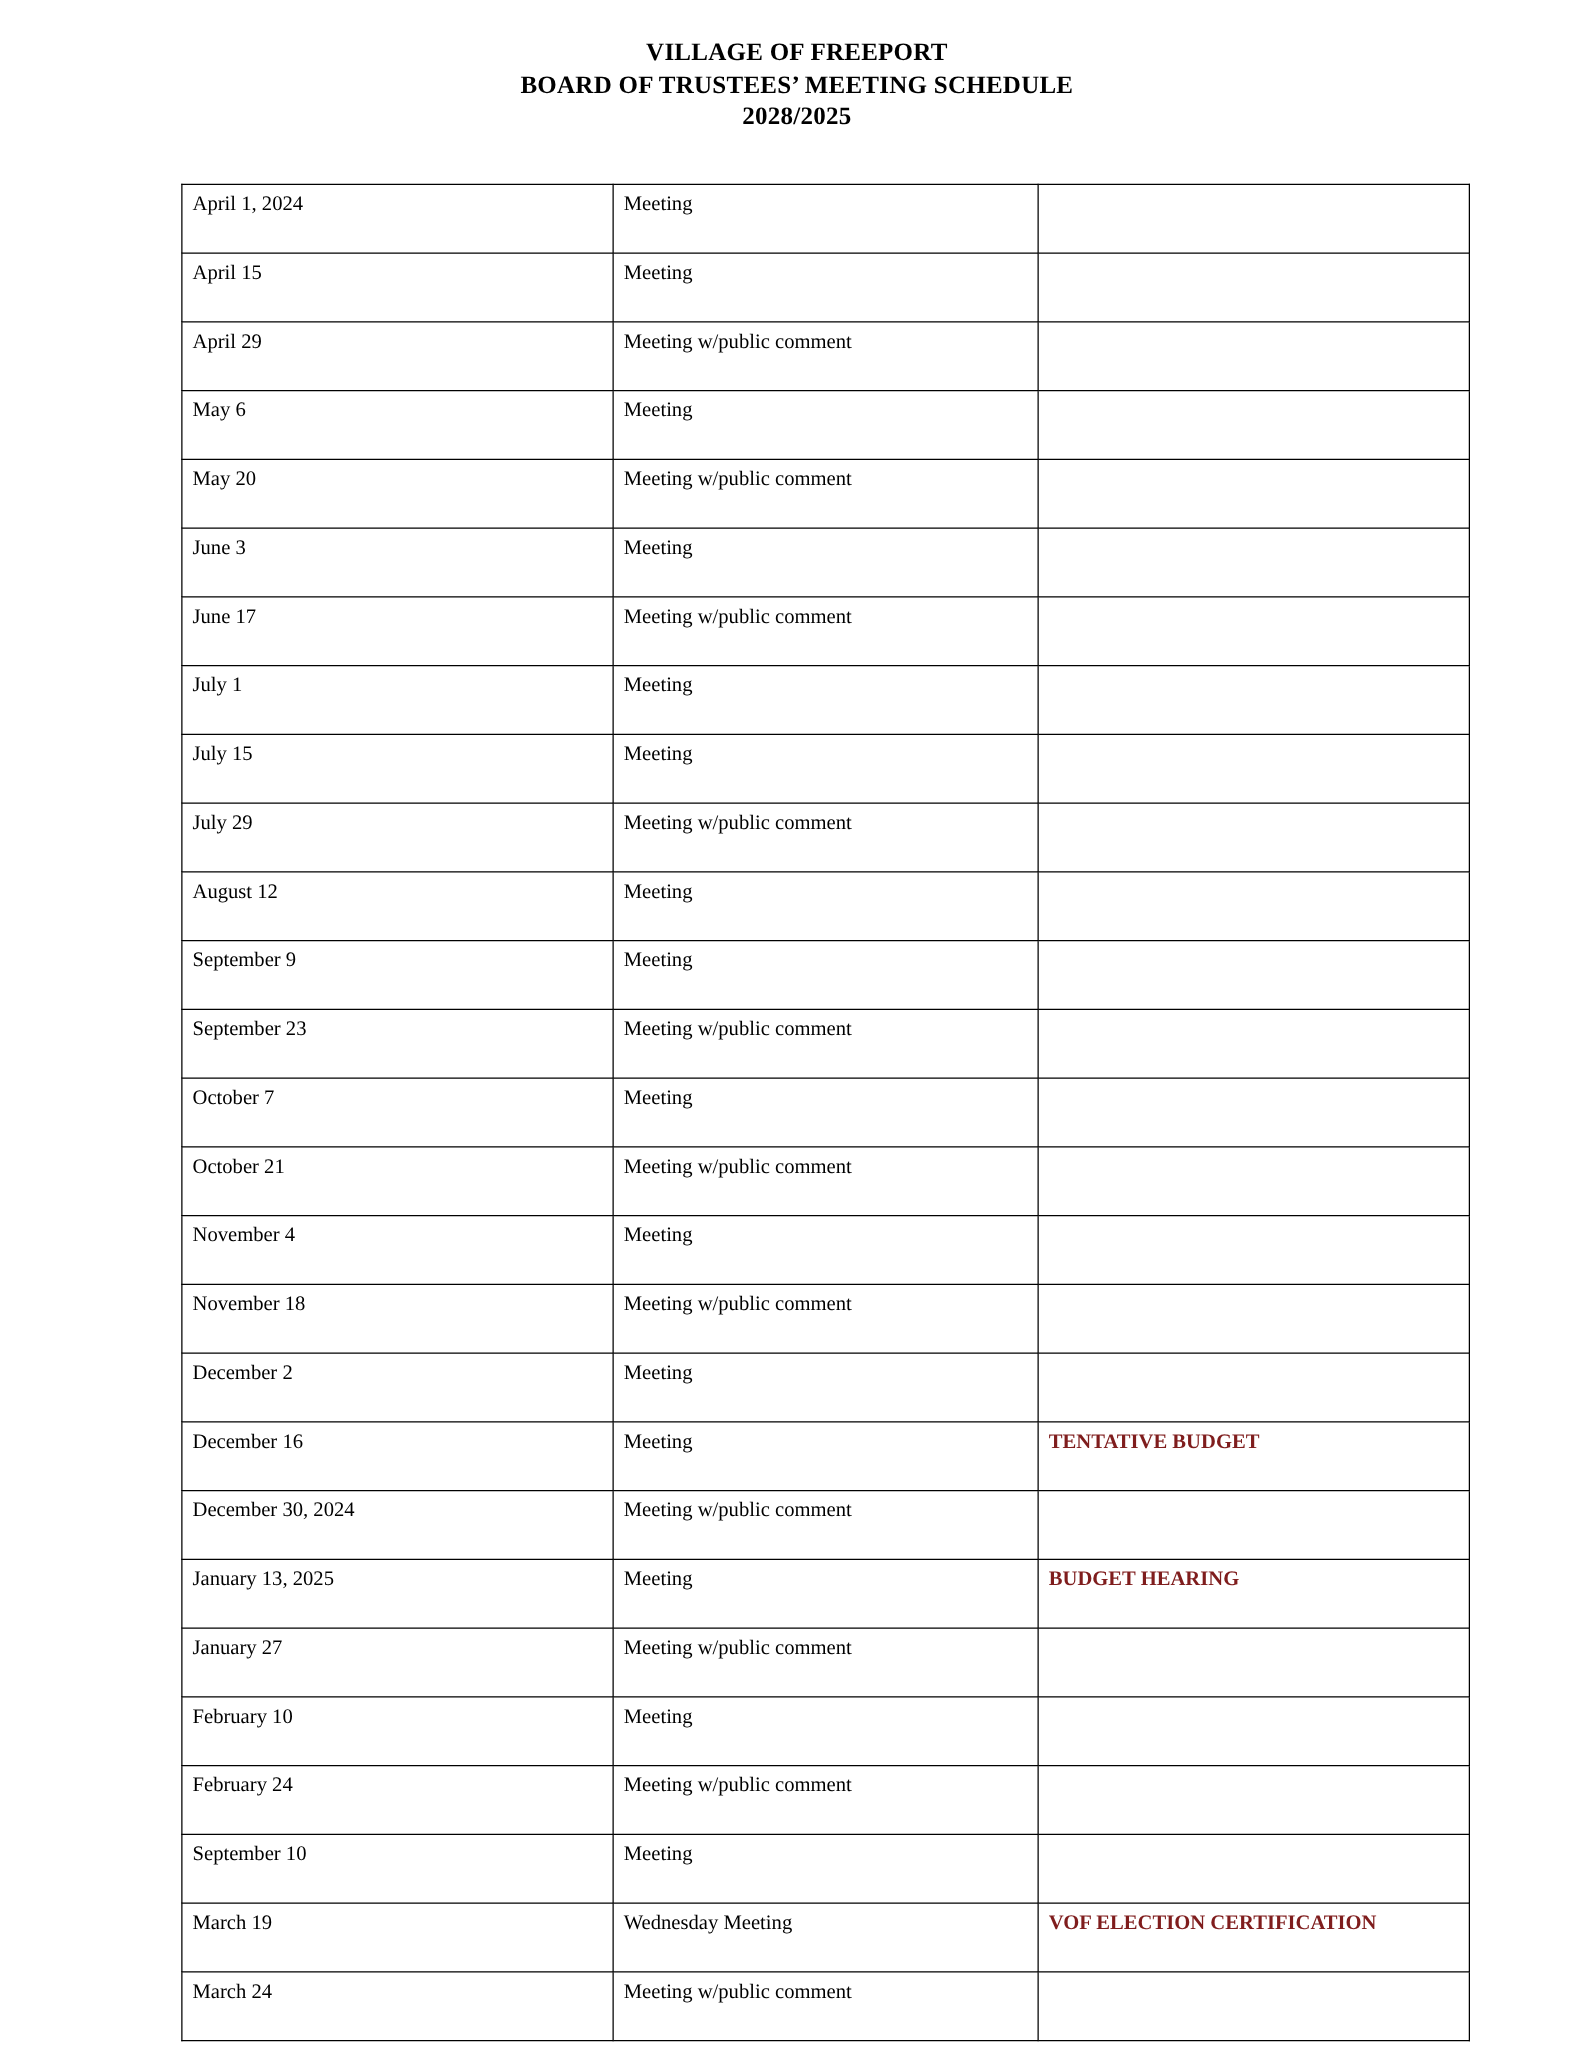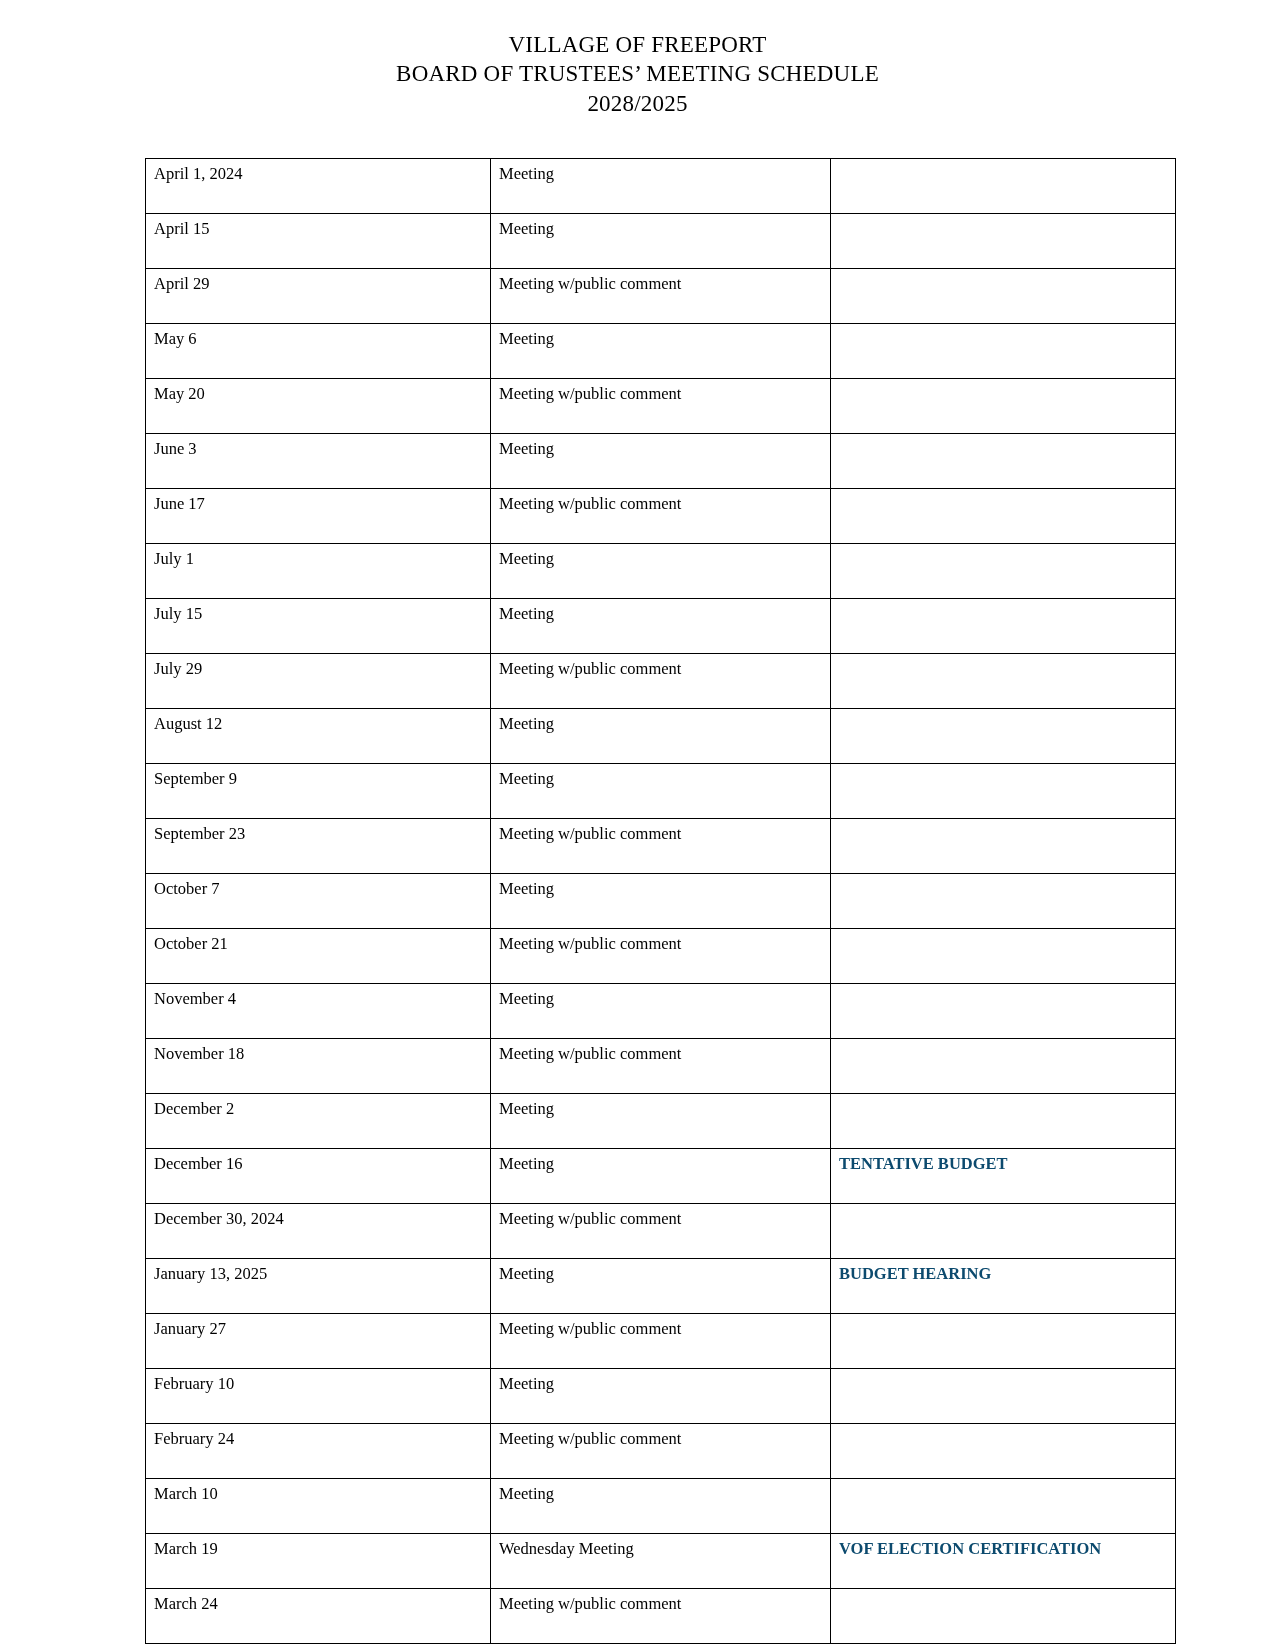--- a/index.html
+++ b/index.html
@@ -19,22 +19,23 @@
     height: 1650px;
     box-sizing: border-box;
     padding: 30px 0 0 0;
     position: relative;
   }
   .doc-header {
     text-align: center;
     line-height: 1.28;
   }
   .doc-header .line {
-    font-size: 23px;
+    font-size: 20px;
     letter-spacing: 0.2px;
+    font-weight: bold;
   }
   .table-wrap {
     margin: 40px auto 0 auto;
     width: 985px;
   }
   table.schedule {
     border-collapse: collapse;
     width: 100%;
     table-layout: fixed;
   }
@@ -51,21 +52,21 @@
     font-weight: normal;
   }
   td.col-type {
     width: 325px;
     font-weight: normal;
   }
   td.col-note {
     width: 330px;
   }
   td.col-note.highlight {
-    color: #0c4a6e;
+    color: #7f1d1d;
     font-weight: bold;
   }
 </style>
 </head>
 <body>
 
 <div class="page">
 
   <div class="doc-header">
     <div class="line">VILLAGE OF FREEPORT</div>
@@ -190,21 +191,21 @@
             <td class="col-date">February 10</td>
             <td class="col-type">Meeting</td>
             <td class="col-note"></td>
           </tr>
           <tr>
             <td class="col-date">February 24</td>
             <td class="col-type">Meeting w/public comment</td>
             <td class="col-note"></td>
           </tr>
           <tr>
-            <td class="col-date">March 10</td>
+            <td class="col-date">September 10</td>
             <td class="col-type">Meeting</td>
             <td class="col-note"></td>
           </tr>
           <tr>
             <td class="col-date">March 19</td>
             <td class="col-type">Wednesday Meeting</td>
             <td class="col-note highlight">VOF ELECTION CERTIFICATION</td>
           </tr>
           <tr>
             <td class="col-date">March 24</td>

